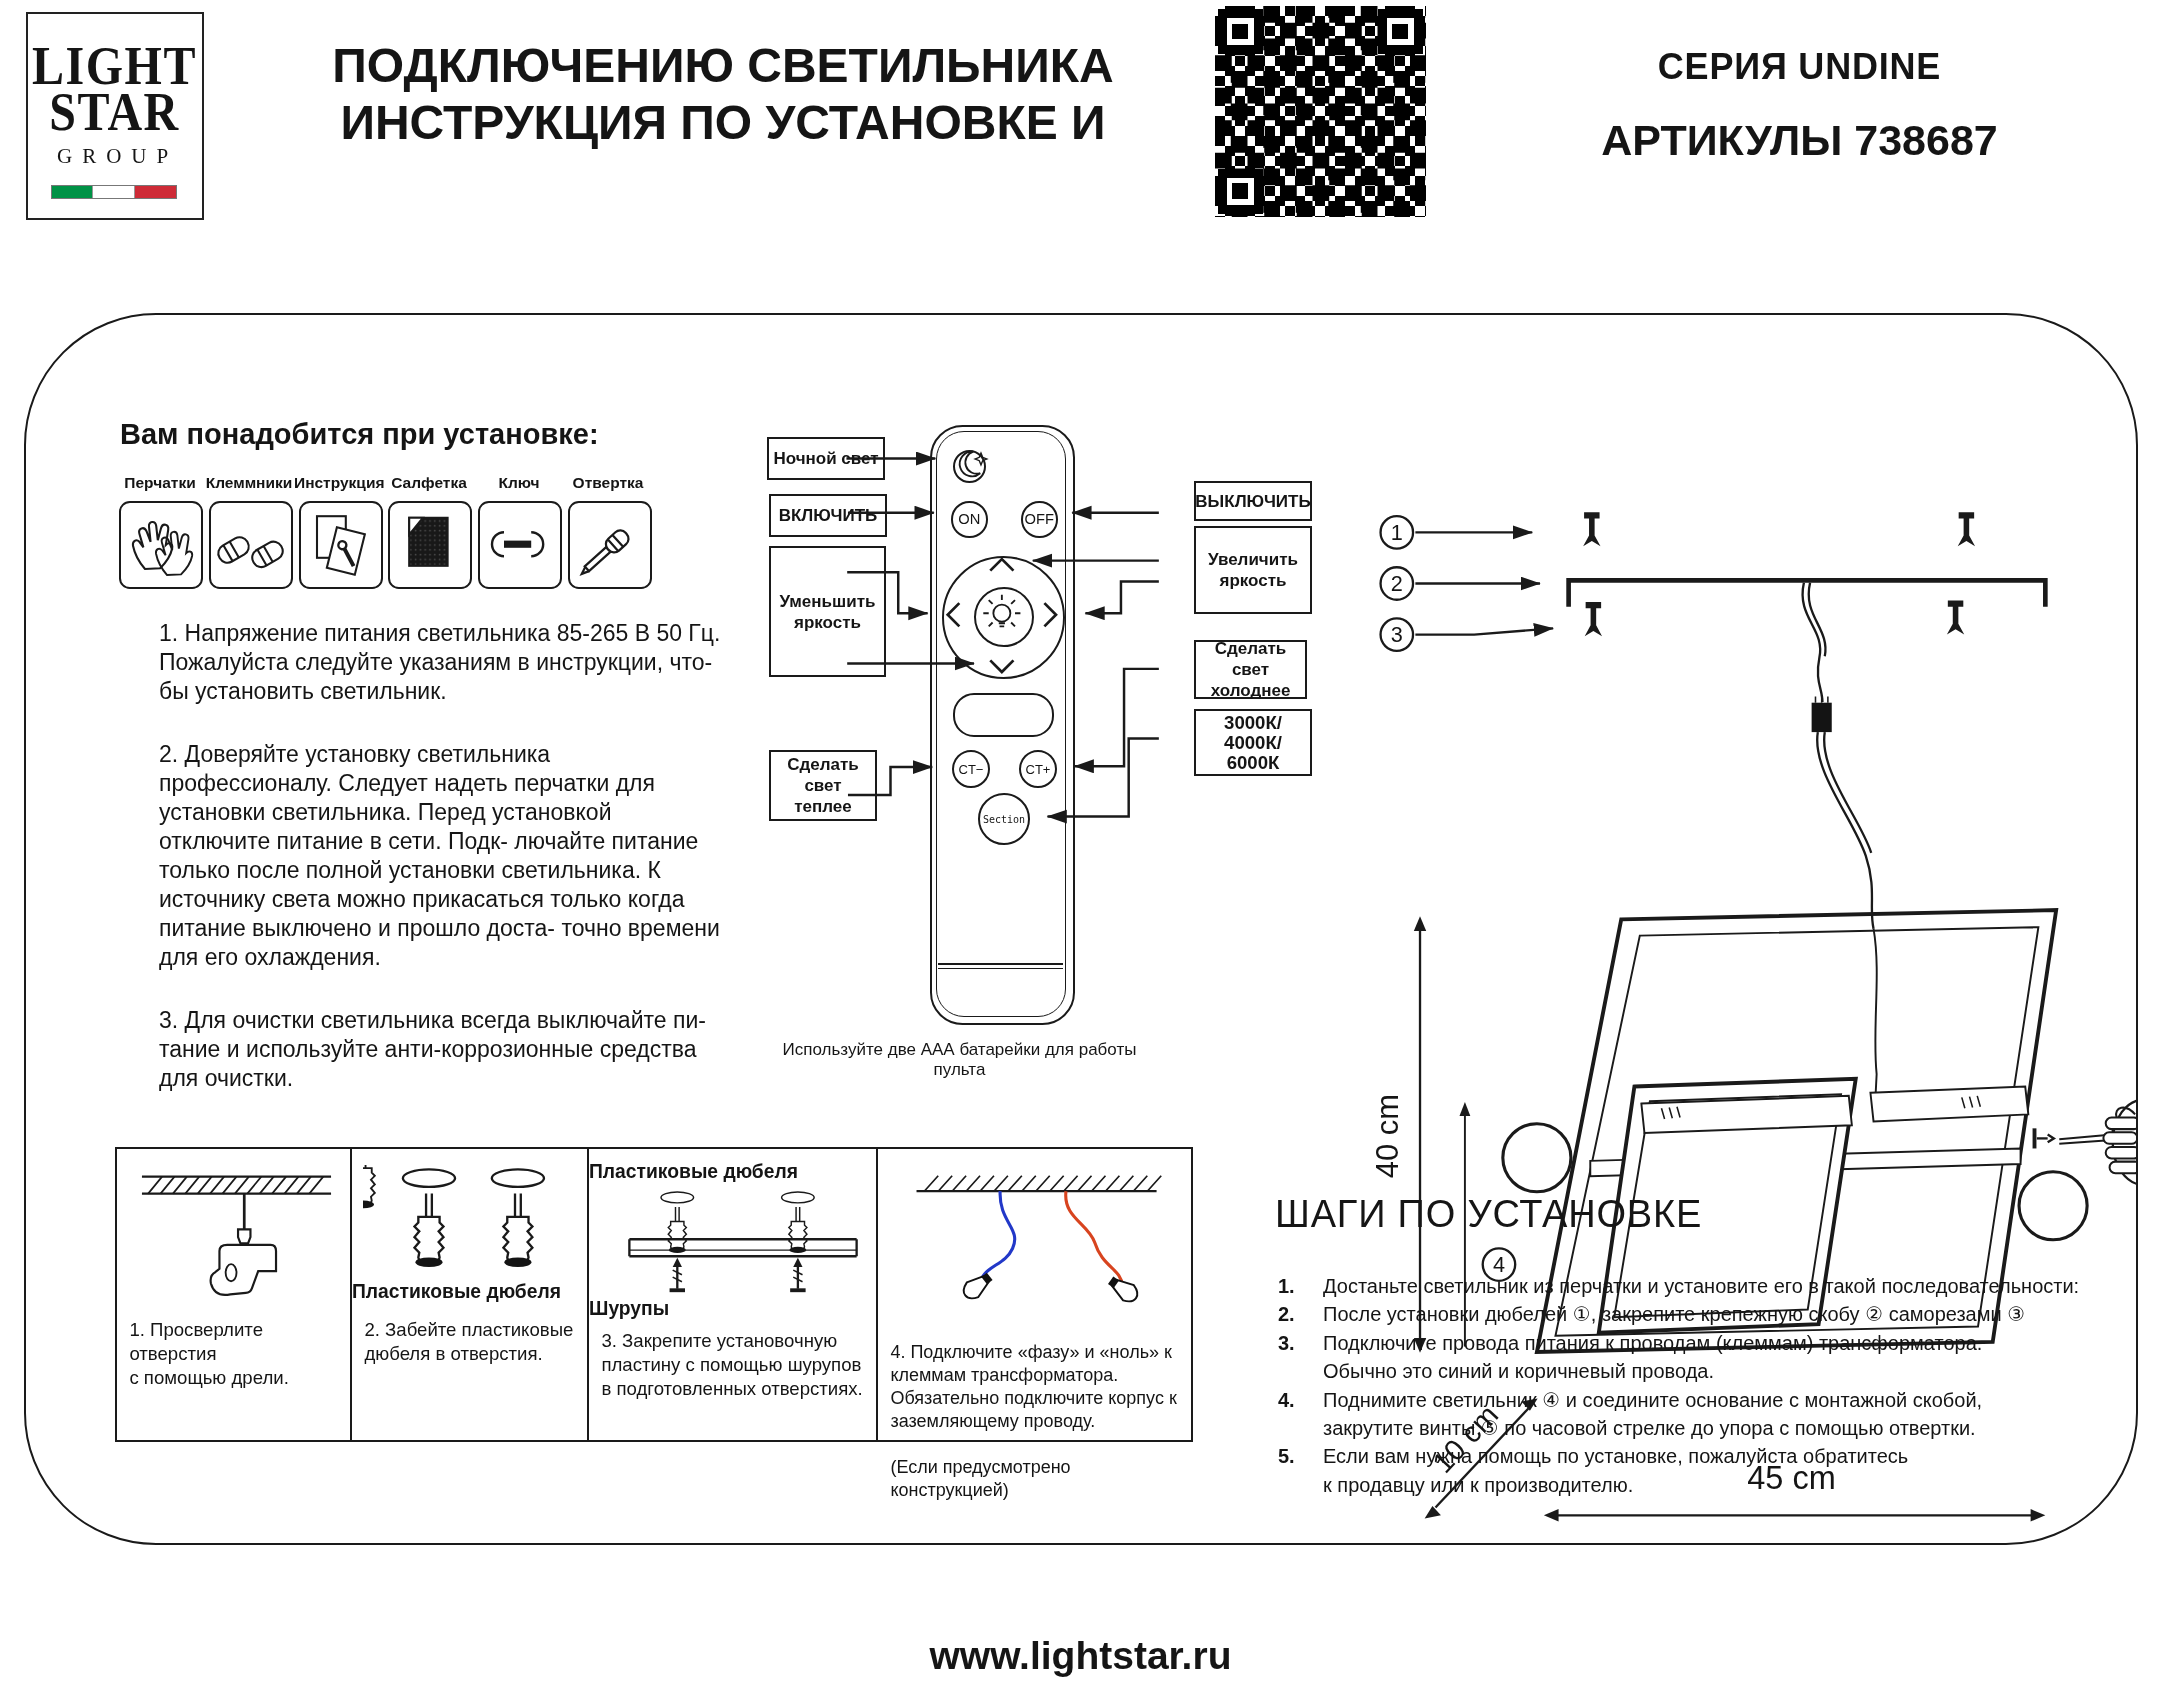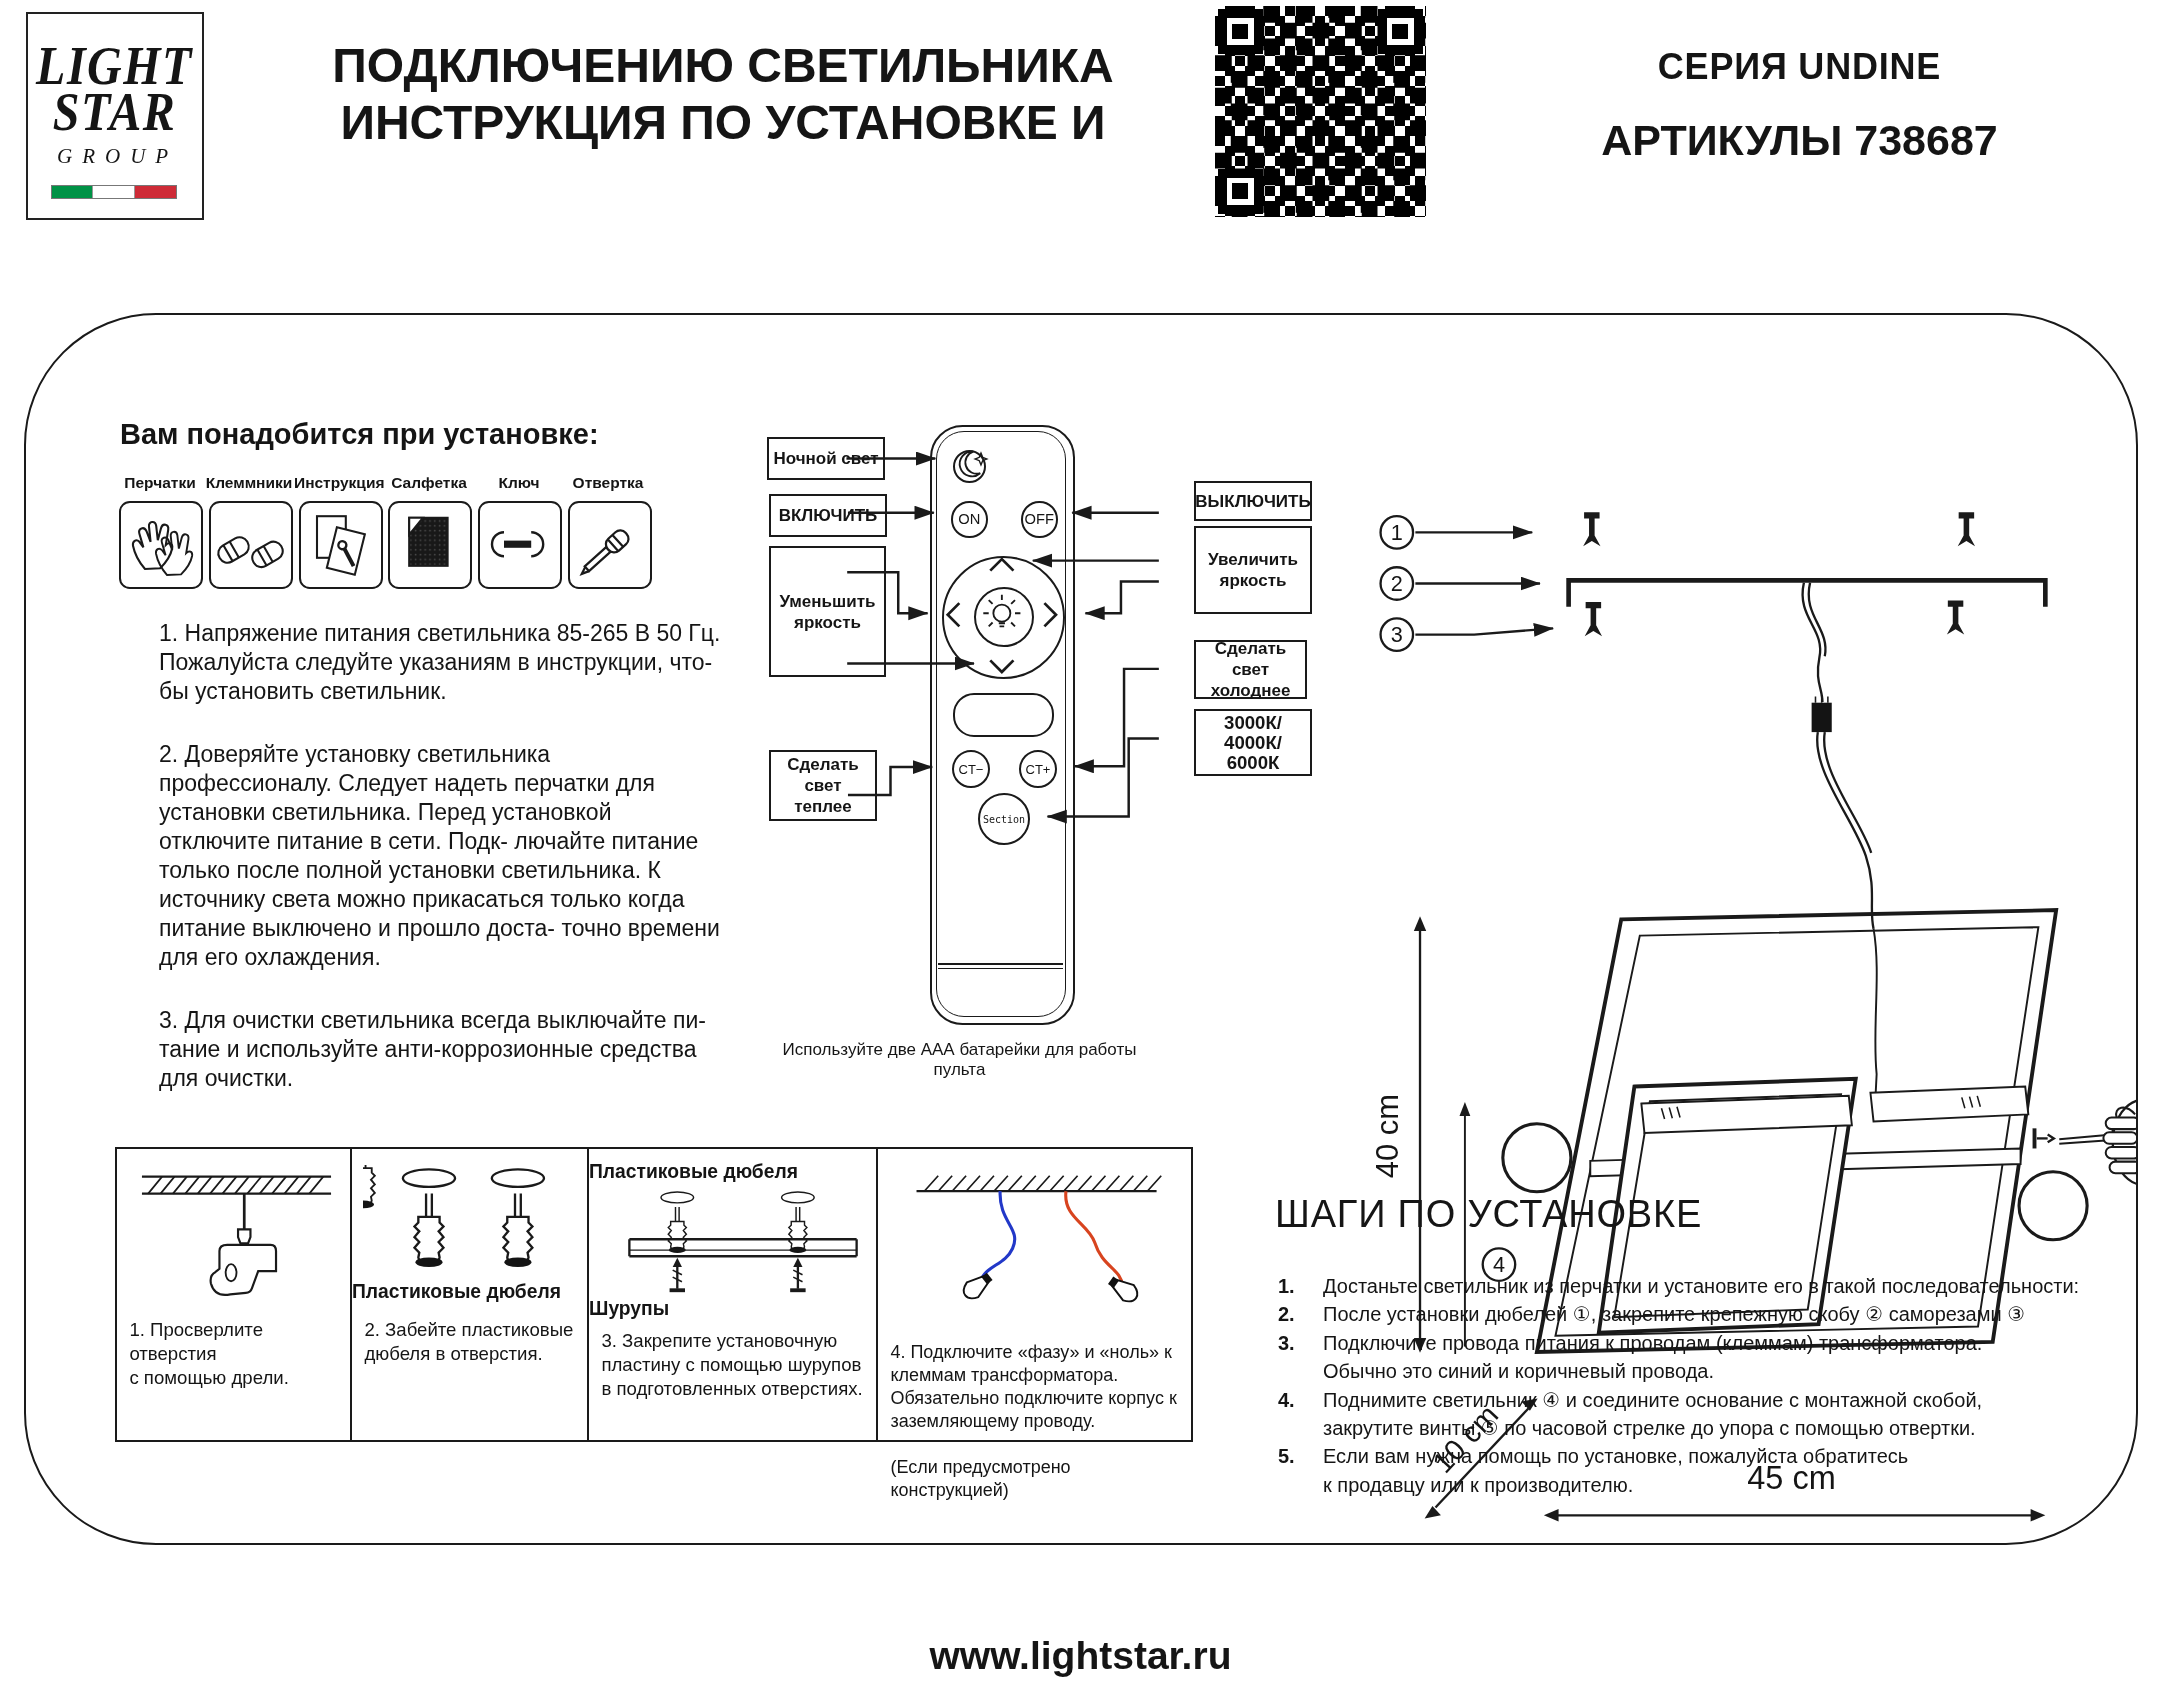--- a/index.html
+++ b/index.html
@@ -4,21 +4,21 @@
 <style>
   html,body{margin:0;padding:0;background:#fff;}
   .page{position:relative;width:2161px;height:1703px;background:#fff;overflow:hidden;
         font-family:"Liberation Sans","DejaVu Sans",sans-serif;color:#151515;}
   .abs{position:absolute;}
   svg{display:block;}
   svg text{font-family:"Liberation Sans","DejaVu Sans",sans-serif;fill:#151515;}
   .stroke{stroke:#1a1a1a;fill:none;}
 
   
-  .logo{left:25.5px;top:11.6px;width:174px;height:204px;border:2.3px solid #222;text-align:center;font-style:italic;}
+  .logo{left:25.5px;top:11.6px;width:174px;height:204px;border:2.3px solid #222;text-align:center;}
   .logo .l1,.logo .l2{font-family:"Liberation Serif","DejaVu Serif",serif;font-weight:700;
         font-size:48px;line-height:46px;letter-spacing:1.5px;transform:scaleY(1.15);}
   .logo .l1{margin-top:29px;}
   .logo .l3{font-family:"Liberation Serif","DejaVu Serif",serif;font-size:21px;letter-spacing:10px;
         margin-top:9.3px;margin-left:6.2px;}
   .flag{position:absolute;left:23px;bottom:18.6px;width:124px;height:11.6px;display:flex;border:0.8px solid #777;}
   .flag span{flex:1;height:100%;}
   .title{left:255px;top:37px;width:936px;text-align:center;font-weight:700;font-size:48px;
          line-height:57px;letter-spacing:0px;}
   .qr{left:1215px;top:6.2px;width:211px;height:211px;background-color:#fff;

